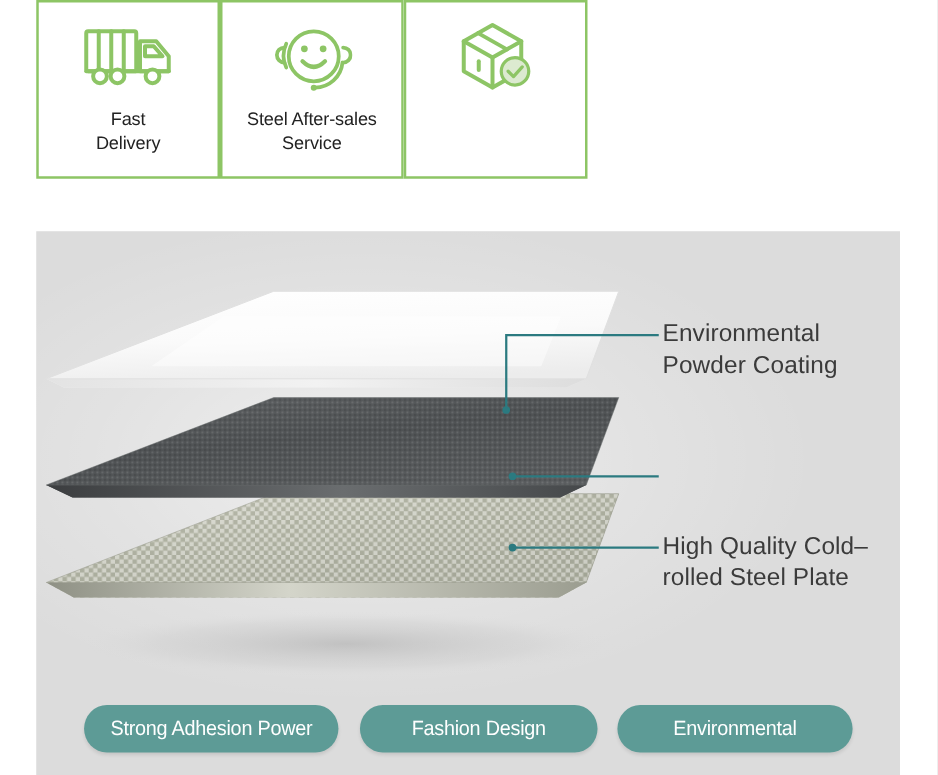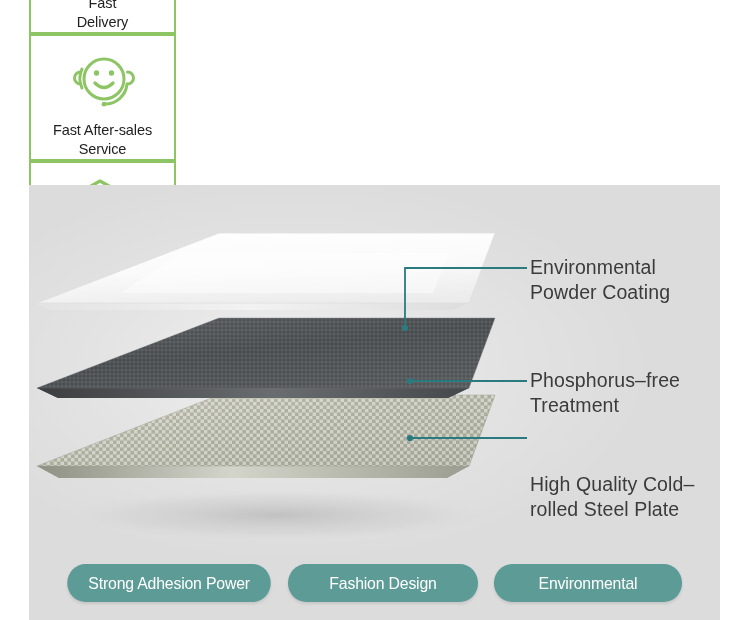--- a/index.html
+++ b/index.html
@@ -17,24 +17,23 @@
   }
 
   
   #feature-cards {
     position: absolute;
     left: 0;
     top: 0;
     width: 750px;
     height: 150px;
     display: flex;
-    justify-content: center;
+    justify-content: flex-start;
     padding: 0 29px;
     box-sizing: border-box;
-    flex-direction: column;
   }
   .feature-card {
     width: 147px;
     height: 143px;
     border: 2px solid #8dc565;
     box-sizing: border-box;
     background: #ffffff;
     display: flex;
     flex-direction: column;
     align-items: center;
@@ -178,21 +177,21 @@
           <path d="M9.5 21 A3.5 3.5 0 0 0 9.5 33"></path>
           <path d="M56.5 21 A3.5 3.5 0 0 1 56.5 33"></path>
           <path d="M56 33 A22 22 0 0 1 34 53"></path>
           <circle cx="33" cy="53.2" r="2.4" fill="#8dc565" stroke="none"></circle>
           <path d="M24 32 Q33 41 42 32" stroke-width="3.4"></path>
         </g>
         <circle cx="25.5" cy="22" r="2.7" fill="#8dc565"></circle>
         <circle cx="40.5" cy="22" r="2.7" fill="#8dc565"></circle>
       </svg>
     </div>
-    <div class="feature-label">Fast After-sales
+    <div class="feature-label">Steel After-sales
 Service</div>
   </div>
 
   <div class="feature-card">
     <div class="feature-icon">
       <svg width="62" height="62" viewBox="0 0 62 62">
         <g fill="none" stroke="#8dc565" stroke-width="3.2" stroke-linejoin="round" stroke-linecap="round">
           <path d="M28 4 L51 17 L51 41 L28 54 L5 41 L5 17 Z"></path>
           <path d="M5 17 L28 30 L51 17"></path>
           <line x1="28" y1="30" x2="28" y2="54"></line>
@@ -302,24 +301,22 @@
       <g fill="#2b7a80">
         <circle cx="376" cy="143" r="3.1"></circle>
         <circle cx="381" cy="196" r="3.1"></circle>
         <circle cx="381" cy="253" r="3.1"></circle>
       </g>
     </svg>
 
     <div class="callout-label" style="left:501px; top:70px;">Environmental
 Powder Coating</div>
 
-    <div class="callout-label" style="left:501px; top:183px;">Phosphorus–free
-Treatment</div>
-
-    <div class="callout-label" style="left:501px; top:240px;margin-top:47px;">High Quality Cold–
+
+    <div class="callout-label" style="left:501px; top:240px;">High Quality Cold–
 rolled Steel Plate</div>
   </div>
 </div>
 
 <div id="tag-pills">
   <div class="tag-pill" id="pill-0">
     <span>Strong Adhesion Power</span>
   </div>
   <div class="tag-pill" id="pill-1">
     <span>Fashion Design</span>

